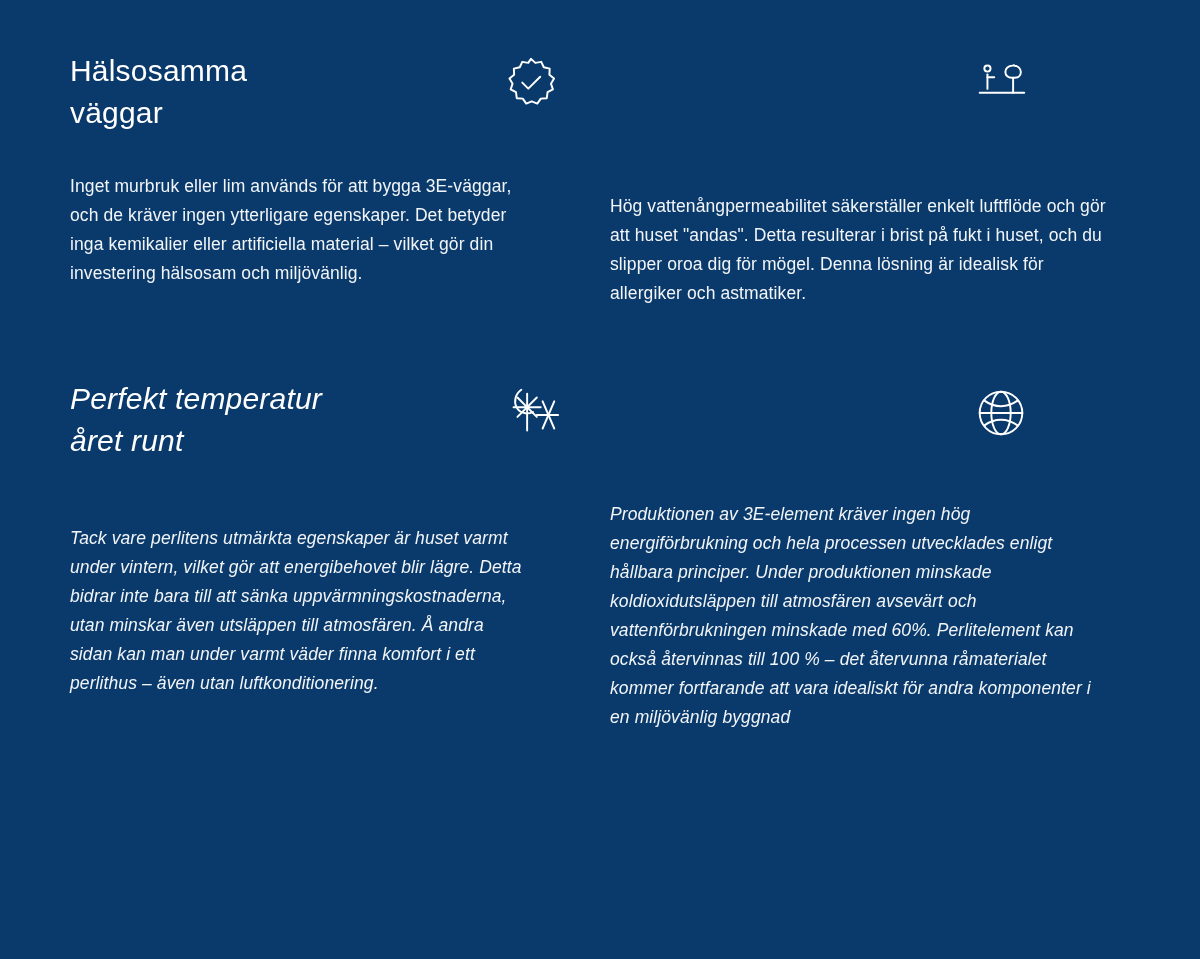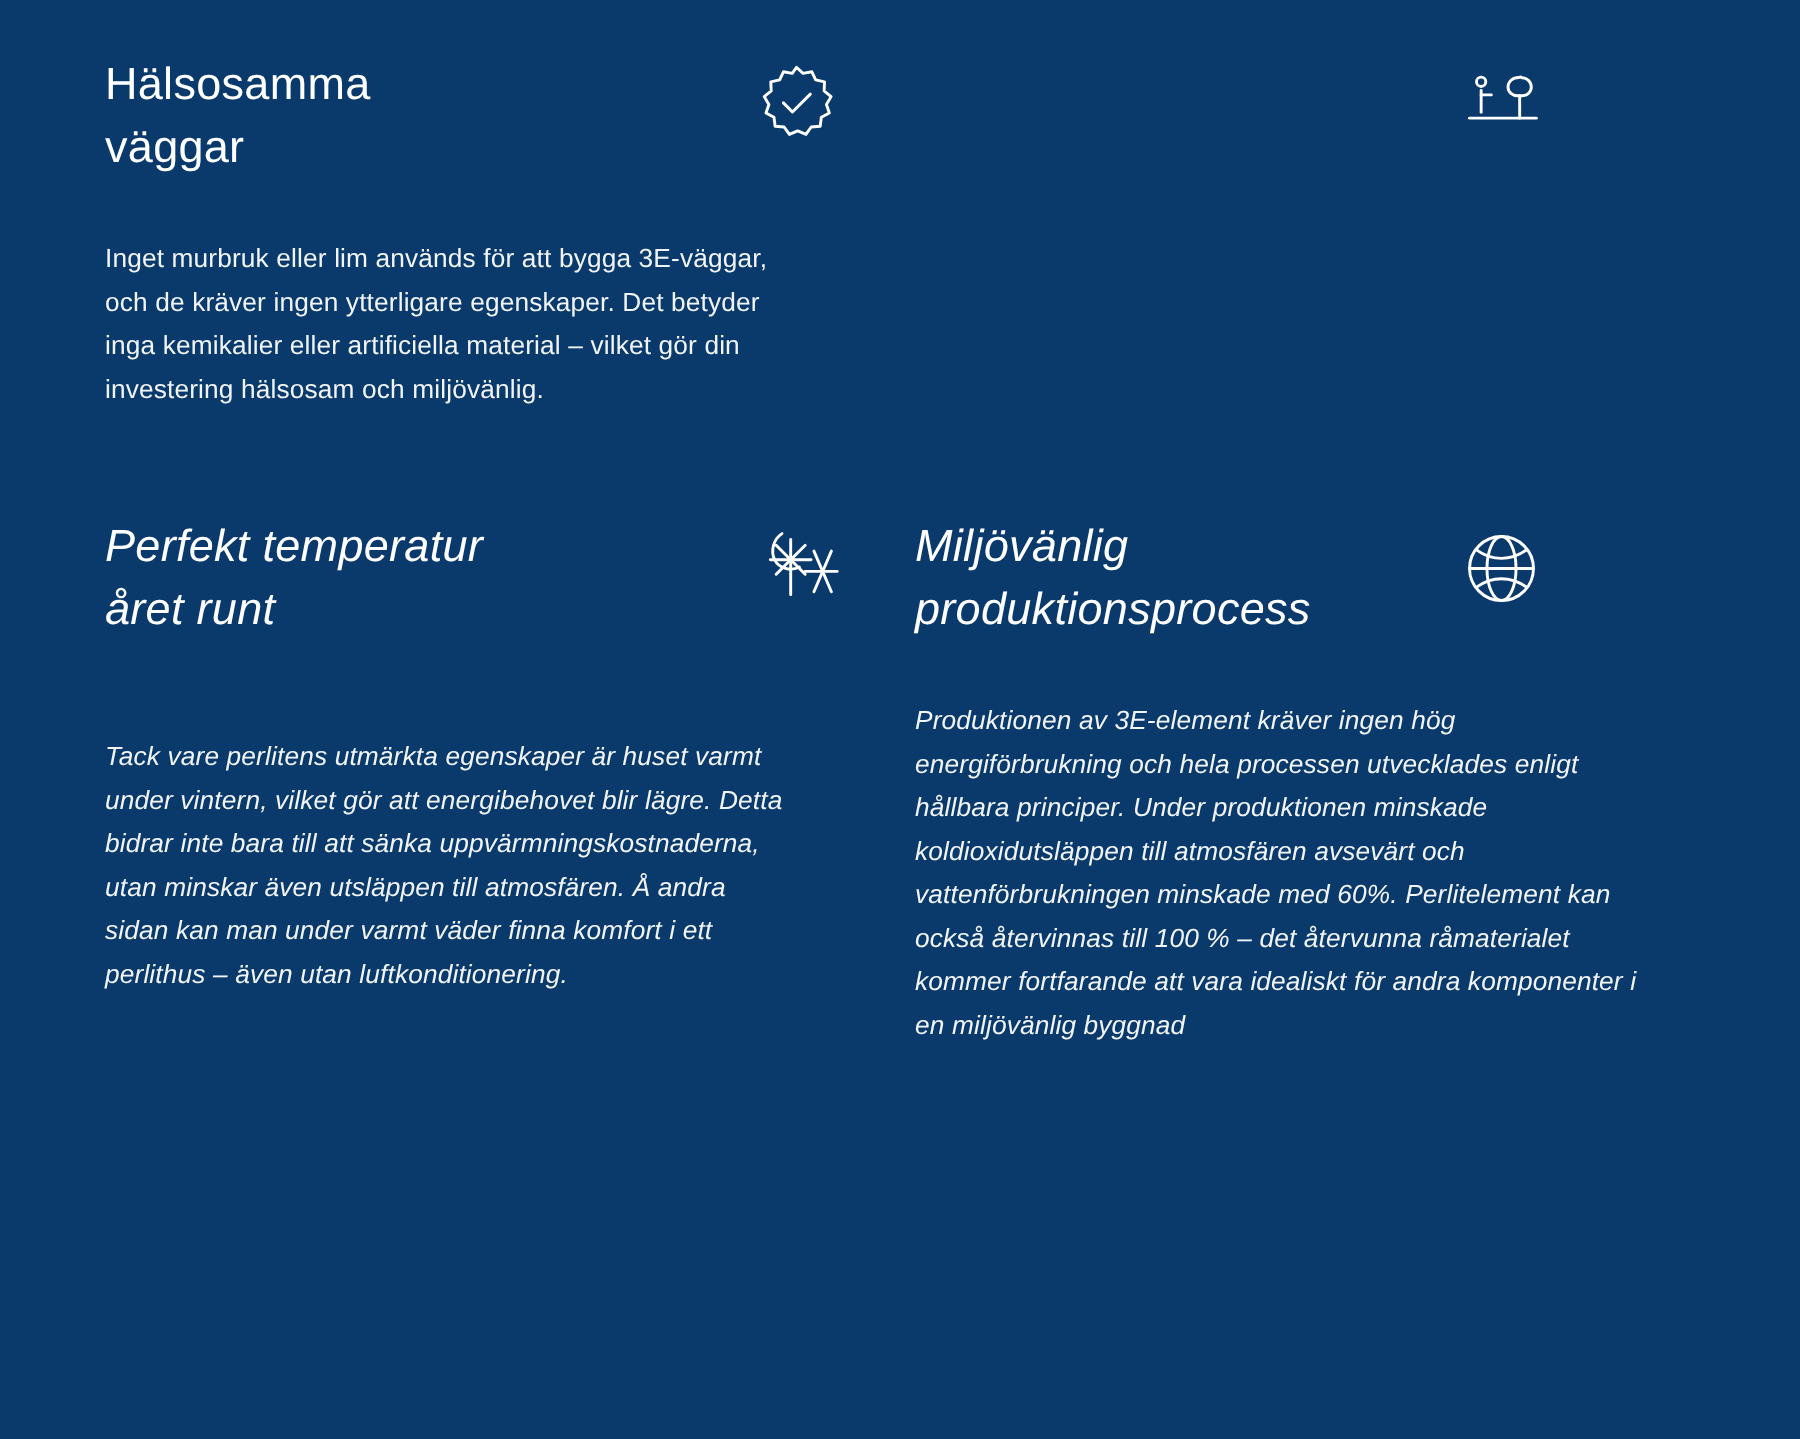--- a/index.html
+++ b/index.html
@@ -17,21 +17,21 @@
   .page {
     position: relative;
     width: 1200px;
     height: 959px;
     background: #0a3a6b;
     box-sizing: border-box;
   }
   .grid {
     position: absolute;
     left: 70px;
-    top: 36px;
+    top: 50px;
     width: 1060px;
     display: grid;
     grid-template-columns: 520px 520px;
     column-gap: 20px;
     row-gap: 0px;
   }
   .card {
     position: relative;
     box-sizing: border-box;
     padding-right: 10px;
@@ -112,20 +112,21 @@
           <svg viewBox="0 0 64 64" fill="none" stroke="currentColor" stroke-width="2" stroke-linecap="round" stroke-linejoin="round">
             <circle cx="18" cy="15" r="3.2"></circle>
             <path d="M18 21 L18 36"></path>
             <path d="M18 24 L25 24"></path>
             <path d="M44 12 C39.5 12 36.5 15 36.5 18.6 C36.5 22.3 39.6 24.6 43 24.6 L46 24.6 C49.6 24.6 52.5 22.2 52.5 18.6 C52.5 15 49.4 12.2 46 12.2 C45.4 11 44.8 12 44 12 Z"></path>
             <path d="M44.5 24.6 L44.5 40"></path>
             <path d="M10 40 L56 40"></path>
           </svg>
         </span>
       </div>
+      <p class="card-body">Hög vattenångpermeabilitet säkerställer enkelt luftflöde och gör att huset "andas". Detta resulterar i brist på fukt i huset, och du slipper oroa dig för mögel. Denna lösning är idealisk för allergiker och astmatiker.</p>
     </div>
 
     <div class="card col1 row2 c3">
       <div class="card-head">
         <h2 class="card-title">Perfekt temperatur
 året runt</h2>
         <span class="card-icon">
           <svg viewBox="0 0 64 64" fill="none" stroke="currentColor" stroke-width="2" stroke-linecap="round" stroke-linejoin="round">
             <path d="M28 12 L28 50"></path>
             <path d="M14 26 L42 26"></path>
@@ -136,22 +137,20 @@
             <path d="M56 20 L44 48"></path>
             <path d="M38 34 L60 34"></path>
           </svg>
         </span>
       </div>
       <p class="card-body">Tack vare perlitens utmärkta egenskaper är huset varmt under vintern, vilket gör att energibehovet blir lägre. Detta bidrar inte bara till att sänka uppvärmningskostnaderna, utan minskar även utsläppen till atmosfären. Å andra sidan kan man under varmt väder finna komfort i ett perlithus – även utan luftkonditionering.</p>
     </div>
 
     <div class="card col2 row2 c4">
       <div class="card-head">
-        <h2 class="card-title">Miljövänlig
-produktionsprocess</h2>
         <span class="card-icon">
           <svg viewBox="0 0 64 64" fill="none" stroke="currentColor" stroke-width="2" stroke-linecap="round" stroke-linejoin="round">
             <circle cx="32" cy="32" r="22"></circle>
             <ellipse cx="32" cy="32" rx="10" ry="22"></ellipse>
             <path d="M10 32 L54 32"></path>
             <path d="M14.5 19 C20 23 26 25 32 25 C38 25 44 23 49.5 19"></path>
             <path d="M14.5 45 C20 41 26 39 32 39 C38 39 44 41 49.5 45"></path>
           </svg>
         </span>
       </div>

